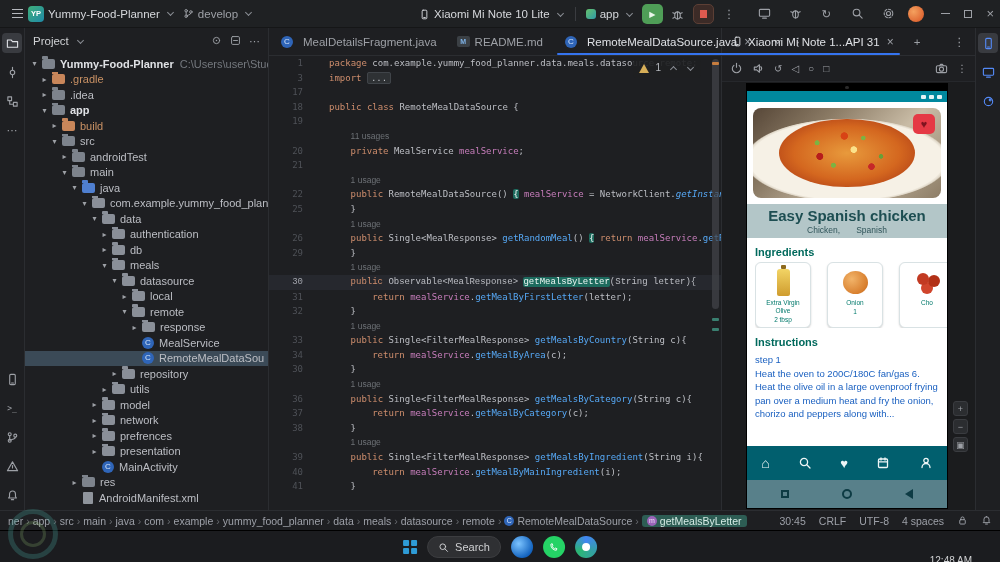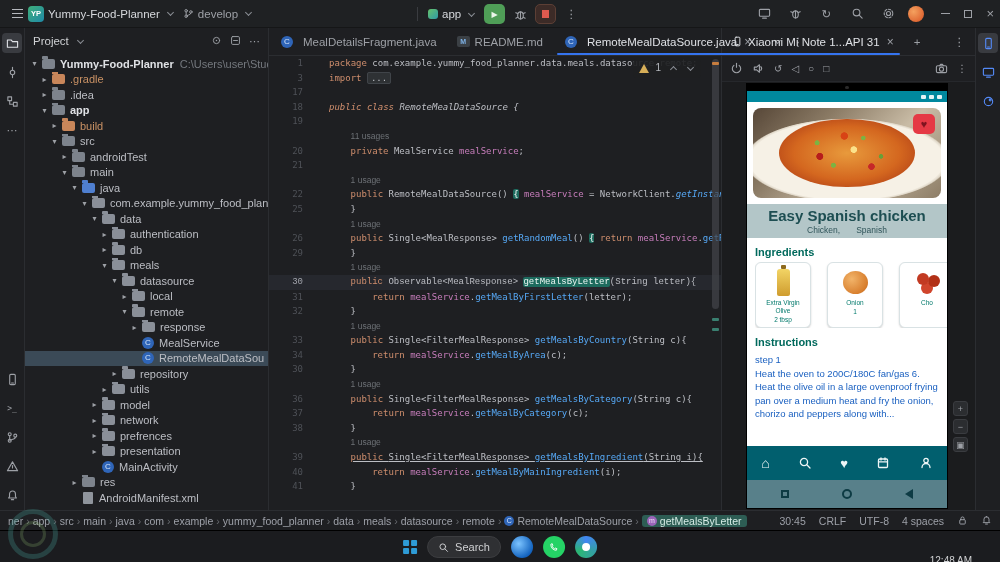--- a/index.html
+++ b/index.html
@@ -204,20 +204,28 @@
             <circle cx="4" cy="10.5" r="1.6"></circle>
             <circle cx="10" cy="5" r="1.6"></circle>
             <path d="M4 5.1 v3.8 M10 6.6 c0 3-6 2-6 3.9"></path>
           </svg>
         <span>develop</span>
           <i class="cdown"></i>
       </button>
     </div>
 
     <div class="tb-center">
+      <button class="tb-item">
+        <svg class="svgi sm" viewBox="0 0 14 14">
+            <rect x="4" y="1.5" width="6" height="11" rx="1.2"></rect>
+            <line x1="6" y1="10.8" x2="8" y2="10.8"></line>
+          </svg>
+        <span>Xiaomi Mi Note 10 Lite</span>
+          <i class="cdown"></i>
+      </button>
       <span class="tb-sep"></span>
       <button class="tb-item">
         <span class="cfg-dot"></span>
         <span>app</span>
           <i class="cdown"></i>
       </button>
       <button class="run-btn">▶</button>
       <span class="icon-btn">
         <svg class="svgi" viewBox="0 0 14 14">
             <ellipse cx="7" cy="8" rx="3" ry="3.8"></ellipse>
@@ -510,21 +518,21 @@
         <span class="tabs-right">
           <i class="cdown"></i>
           <span>⋮</span>
         </span>
       </div>
       <div class="editor-body">
         <div>
             <div class="crow"><span class="gut">1</span><span class="ctext" style="padding-left: 16px;"><span class="tk-k">package </span><span class="tk-d">com.example.yummy_food_planner.data.meals.datasource.remote;</span></span></div>
             <div class="crow"><span class="gut">3</span><span class="ctext" style="padding-left: 16px;"><span class="tk-k">import </span><span class="tk-fold">...</span></span></div>
             <div class="crow"><span class="gut">17</span><span class="ctext" style="padding-left: 16px;"></span></div>
-            <div class="crow"><span class="gut">18</span><span class="ctext" style="padding-left: 16px; font-style: italic;"><span class="tk-k">public class </span><span class="tk-d">RemoteMealDataSource {</span></span></div>
+            <div class="crow"><span class="gut">18</span><span class="ctext" style="padding-left: 16px;"><span class="tk-k">public class </span><span class="tk-d">RemoteMealDataSource {</span></span></div>
             <div class="crow"><span class="gut">19</span><span class="ctext" style="padding-left: 16px;"></span></div>
             <div class="crow"><span class="gut"></span><span class="ctext" style="padding-left: 37.6px;"><span class="tk-inlay">11 usages</span></span></div>
             <div class="crow"><span class="gut">20</span><span class="ctext" style="padding-left: 37.6px;"><span class="tk-k">private </span><span class="tk-d">MealService </span><span class="tk-f">mealService</span><span class="tk-d">;</span></span></div>
             <div class="crow"><span class="gut">21</span><span class="ctext" style="padding-left: 16px;"></span></div>
             <div class="crow"><span class="gut"></span><span class="ctext" style="padding-left: 37.6px;"><span class="tk-inlay">1 usage</span></span></div>
             <div class="crow"><span class="gut">22</span><span class="ctext" style="padding-left: 37.6px;"><span class="tk-k">public </span><span class="tk-d">RemoteMealDataSource() </span><span class="tk-hlb">{</span><span class="tk-d"> </span><span class="tk-f">mealService</span><span class="tk-d"> = NetworkClient.</span><span class="tk-ms">getInstance</span></span></div>
             <div class="crow"><span class="gut">25</span><span class="ctext" style="padding-left: 37.6px;"><span class="tk-d">}</span></span></div>
             <div class="crow"><span class="gut"></span><span class="ctext" style="padding-left: 37.6px;"><span class="tk-inlay">1 usage</span></span></div>
             <div class="crow"><span class="gut">26</span><span class="ctext" style="padding-left: 37.6px;"><span class="tk-k">public </span><span class="tk-d">Single&lt;MealResponse&gt; </span><span class="tk-m">getRandomMeal</span><span class="tk-d">() </span><span class="tk-hlb">{</span><span class="tk-d"> </span><span class="tk-k">return </span><span class="tk-f">mealService</span><span class="tk-d">.</span><span class="tk-m">getRandomMeal</span></span></div>
             <div class="crow"><span class="gut">29</span><span class="ctext" style="padding-left: 37.6px;"><span class="tk-d">}</span></span></div>
@@ -534,21 +542,21 @@
             <div class="crow"><span class="gut">32</span><span class="ctext" style="padding-left: 37.6px;"><span class="tk-d">}</span></span></div>
             <div class="crow"><span class="gut"></span><span class="ctext" style="padding-left: 37.6px;"><span class="tk-inlay">1 usage</span></span></div>
             <div class="crow"><span class="gut">33</span><span class="ctext" style="padding-left: 37.6px;"><span class="tk-k">public </span><span class="tk-d">Single&lt;FilterMealResponse&gt; </span><span class="tk-m">getMealsByCountry</span><span class="tk-d">(String c){</span></span></div>
             <div class="crow"><span class="gut">34</span><span class="ctext" style="padding-left: 59.2px;"><span class="tk-k">return </span><span class="tk-f">mealService</span><span class="tk-d">.</span><span class="tk-m">getMealByArea</span><span class="tk-d">(c);</span></span></div>
             <div class="crow"><span class="gut">30</span><span class="ctext" style="padding-left: 37.6px;"><span class="tk-d">}</span></span></div>
             <div class="crow"><span class="gut"></span><span class="ctext" style="padding-left: 37.6px;"><span class="tk-inlay">1 usage</span></span></div>
             <div class="crow"><span class="gut">36</span><span class="ctext" style="padding-left: 37.6px;"><span class="tk-k">public </span><span class="tk-d">Single&lt;FilterMealResponse&gt; </span><span class="tk-m">getMealsByCategory</span><span class="tk-d">(String c){</span></span></div>
             <div class="crow"><span class="gut">37</span><span class="ctext" style="padding-left: 59.2px;"><span class="tk-k">return </span><span class="tk-f">mealService</span><span class="tk-d">.</span><span class="tk-m">getMealByCategory</span><span class="tk-d">(c);</span></span></div>
             <div class="crow"><span class="gut">38</span><span class="ctext" style="padding-left: 37.6px;"><span class="tk-d">}</span></span></div>
             <div class="crow"><span class="gut"></span><span class="ctext" style="padding-left: 37.6px;"><span class="tk-inlay">1 usage</span></span></div>
-            <div class="crow"><span class="gut">39</span><span class="ctext" style="padding-left: 37.6px; text-decoration: underline;"><span class="tk-k">public </span><span class="tk-d">Single&lt;FilterMealResponse&gt; </span><span class="tk-m">getMealsByIngredient</span><span class="tk-d">(String i){</span></span></div>
+            <div class="crow"><span class="gut">39</span><span class="ctext" style="padding-left: 37.6px;"><span class="tk-k">public </span><span class="tk-d">Single&lt;FilterMealResponse&gt; </span><span class="tk-m">getMealsByIngredient</span><span class="tk-d">(String i){</span></span></div>
             <div class="crow"><span class="gut">40</span><span class="ctext" style="padding-left: 59.2px;"><span class="tk-k">return </span><span class="tk-f">mealService</span><span class="tk-d">.</span><span class="tk-m">getMealByMainIngredient</span><span class="tk-d">(i);</span></span></div>
             <div class="crow"><span class="gut">41</span><span class="ctext" style="padding-left: 37.6px;"><span class="tk-d">}</span></span></div>
           </div>
         <div class="inspect">
           <span class="warn-tri"></span>
           <span>1</span>
           <i class="cup"></i>
           <i class="cdown"></i>
         </div>
         <div class="sb-thumb"></div>

